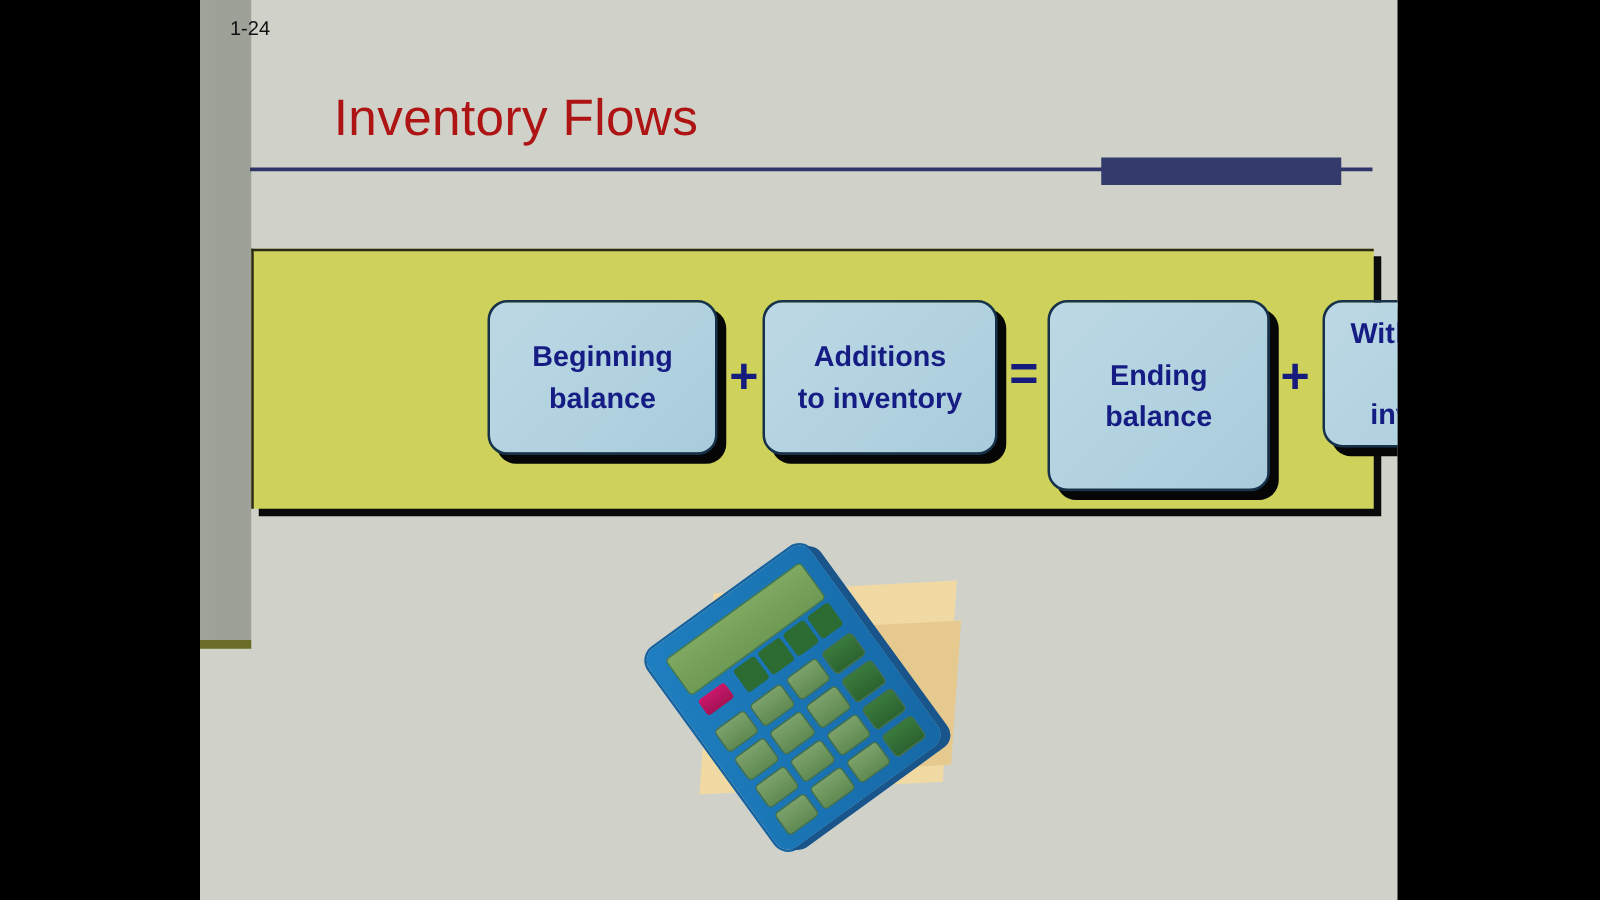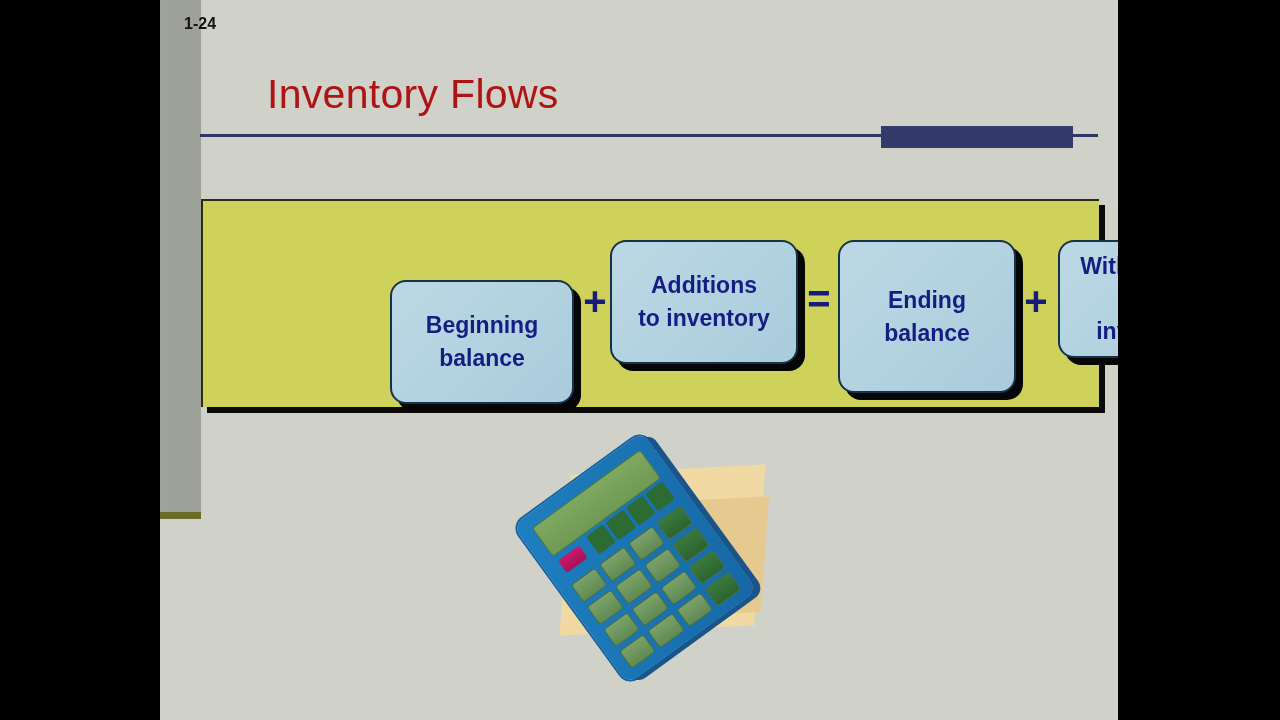--- a/index.html
+++ b/index.html
@@ -47,21 +47,21 @@
     height: 7px;
     background: #6b6c28;
   }
 
   
   #slide-number {
     position: absolute;
     left: 24px;
     top: 15px;
     font-size: 16px;
-    font-weight: bold;
+    font-weight: normal;
     color: #121212;
     letter-spacing: 0px;
     z-index: 5;
   }
 
   #title {
     position: absolute;
     left: 107px;
     top: 44px;
     font-size: 41px;
@@ -158,21 +158,21 @@
   .eq-op {
     position: absolute;
     font-size: 40px;
     font-weight: bold;
     color: #161c7e;
     line-height: 1;
     text-align: center;
   }
 
   
-  #box-1 { left: 189px;  top: 41px;  width: 184px; height: 124px; margin-top: 40px; }
+  #box-1 { left: 189px;  top: 41px;  width: 184px; height: 124px; }
   #box-2 { left: 409px;  top: 41px;  width: 188px; height: 124px; border-radius: 15px; }
   #box-3 { left: 637px;  top: 41px;  width: 178px; height: 153px; }
   #box-4 { left: 857px;  top: 41px;  width: 180px; height: 118px; }
 
   #op-plus-1  { left: 378px;  top: 82px; width: 32px; }
   #op-equals  { left: 601px;  top: 80px; width: 34px; }
   #op-plus-2  { left: 819px;  top: 82px; width: 32px; }
 
   
   #calc-scene {

